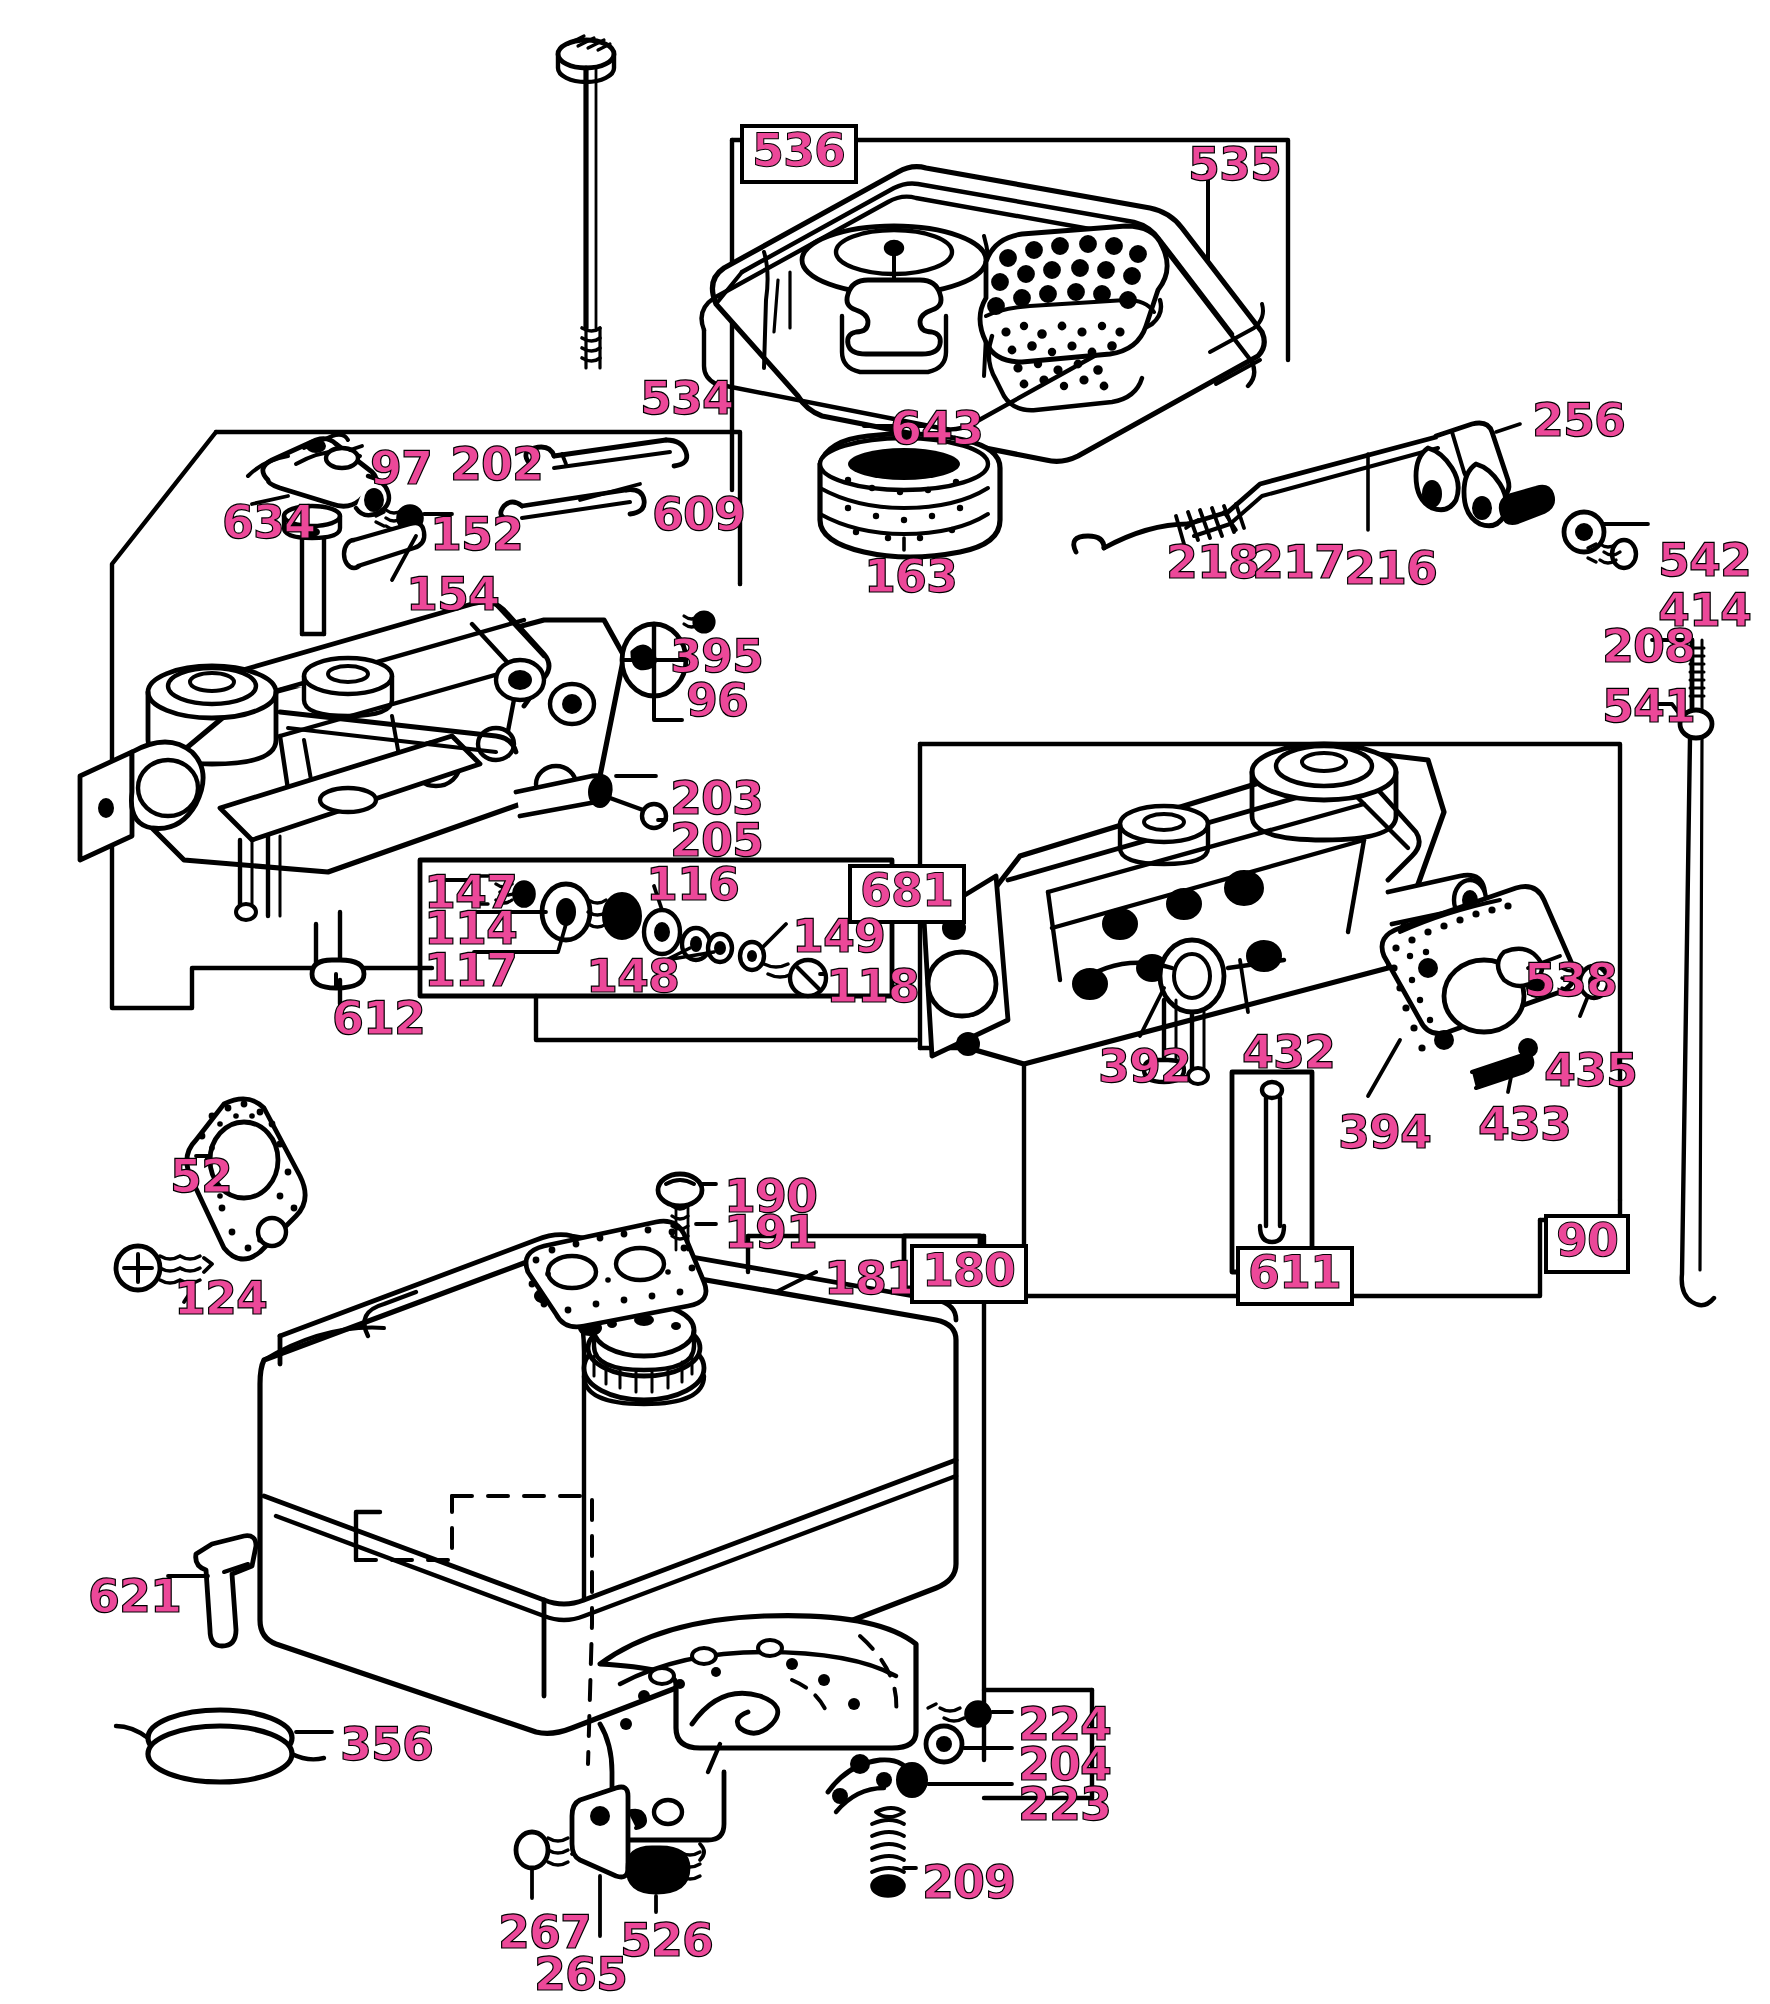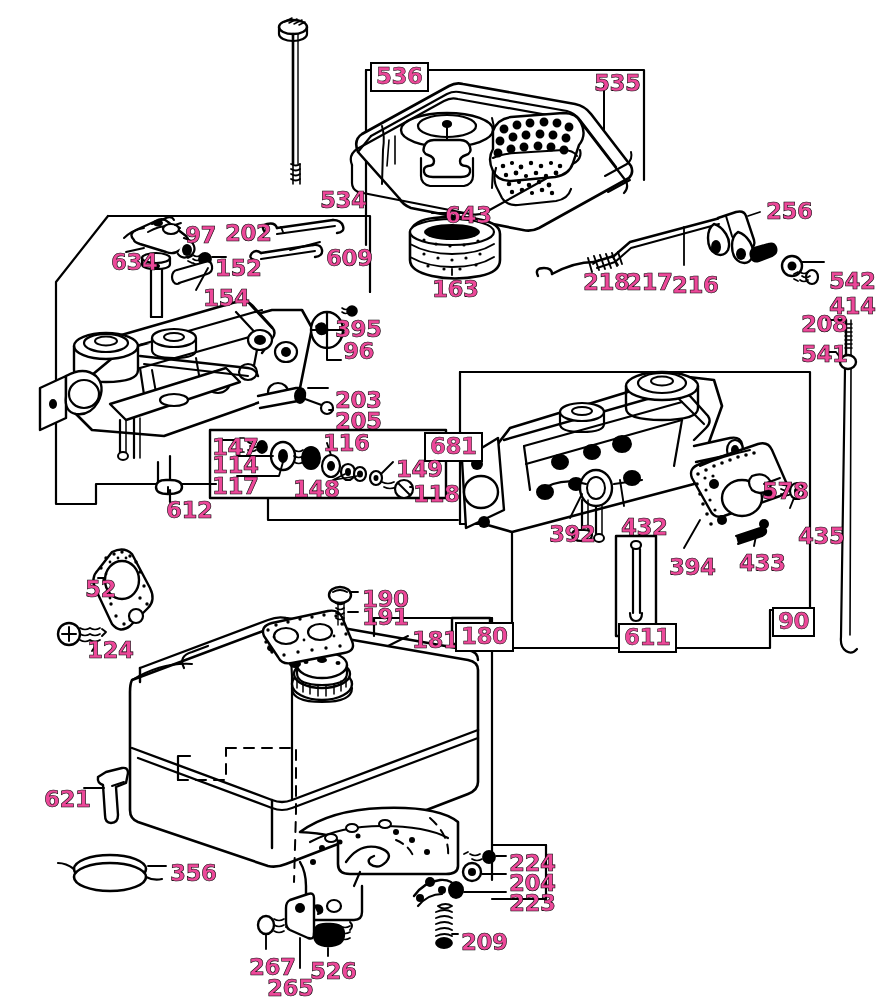--- a/index.html
+++ b/index.html
@@ -707,22 +707,22 @@
 <div class="callout sz-lg" style="left:323px;top:432px;">116</div>
 <div class="callout boxed sz-lg" style="left:424px;top:432px;">681</div>
 <div class="callout sz-lg" style="left:212px;top:454px;">114</div>
 <div class="callout sz-lg" style="left:396px;top:458px;">149</div>
 <div class="callout sz-lg" style="left:212px;top:475px;">117</div>
 <div class="callout sz-lg" style="left:293px;top:478px;">148</div>
 <div class="callout sz-lg" style="left:413px;top:483px;">118</div>
 <div class="callout sz-lg" style="left:166px;top:499px;">612</div>
 <div class="callout sz-lg" style="left:549px;top:523px;">392</div>
 <div class="callout sz-lg" style="left:621px;top:516px;">432</div>
-<div class="callout sz-lg" style="left:762px;top:480px;">578</div>
-<div class="callout sz-lg" style="left:798px;top:525px;">435</div>
+<div class="callout sz-lg" style="left:762px;top:480px;">538</div>
+<div class="callout sz-lg" style="left:772px;top:525px;">435</div>
 <div class="callout sz-lg" style="left:739px;top:552px;">433</div>
 <div class="callout sz-lg" style="left:669px;top:556px;">394</div>
 <div class="callout boxed sz-lg" style="left:772px;top:607px;">90</div>
 <div class="callout boxed sz-lg" style="left:618px;top:623px;">611</div>
 <div class="callout sz-lg" style="left:85px;top:578px;">52</div>
 <div class="callout sz-lg" style="left:87px;top:639px;">124</div>
 <div class="callout sz-lg" style="left:362px;top:588px;">190</div>
 <div class="callout sz-lg" style="left:362px;top:606px;">191</div>
 <div class="callout sz-lg" style="left:412px;top:629px;">181</div>
 <div class="callout boxed sz-lg" style="left:455px;top:622px;">180</div>

